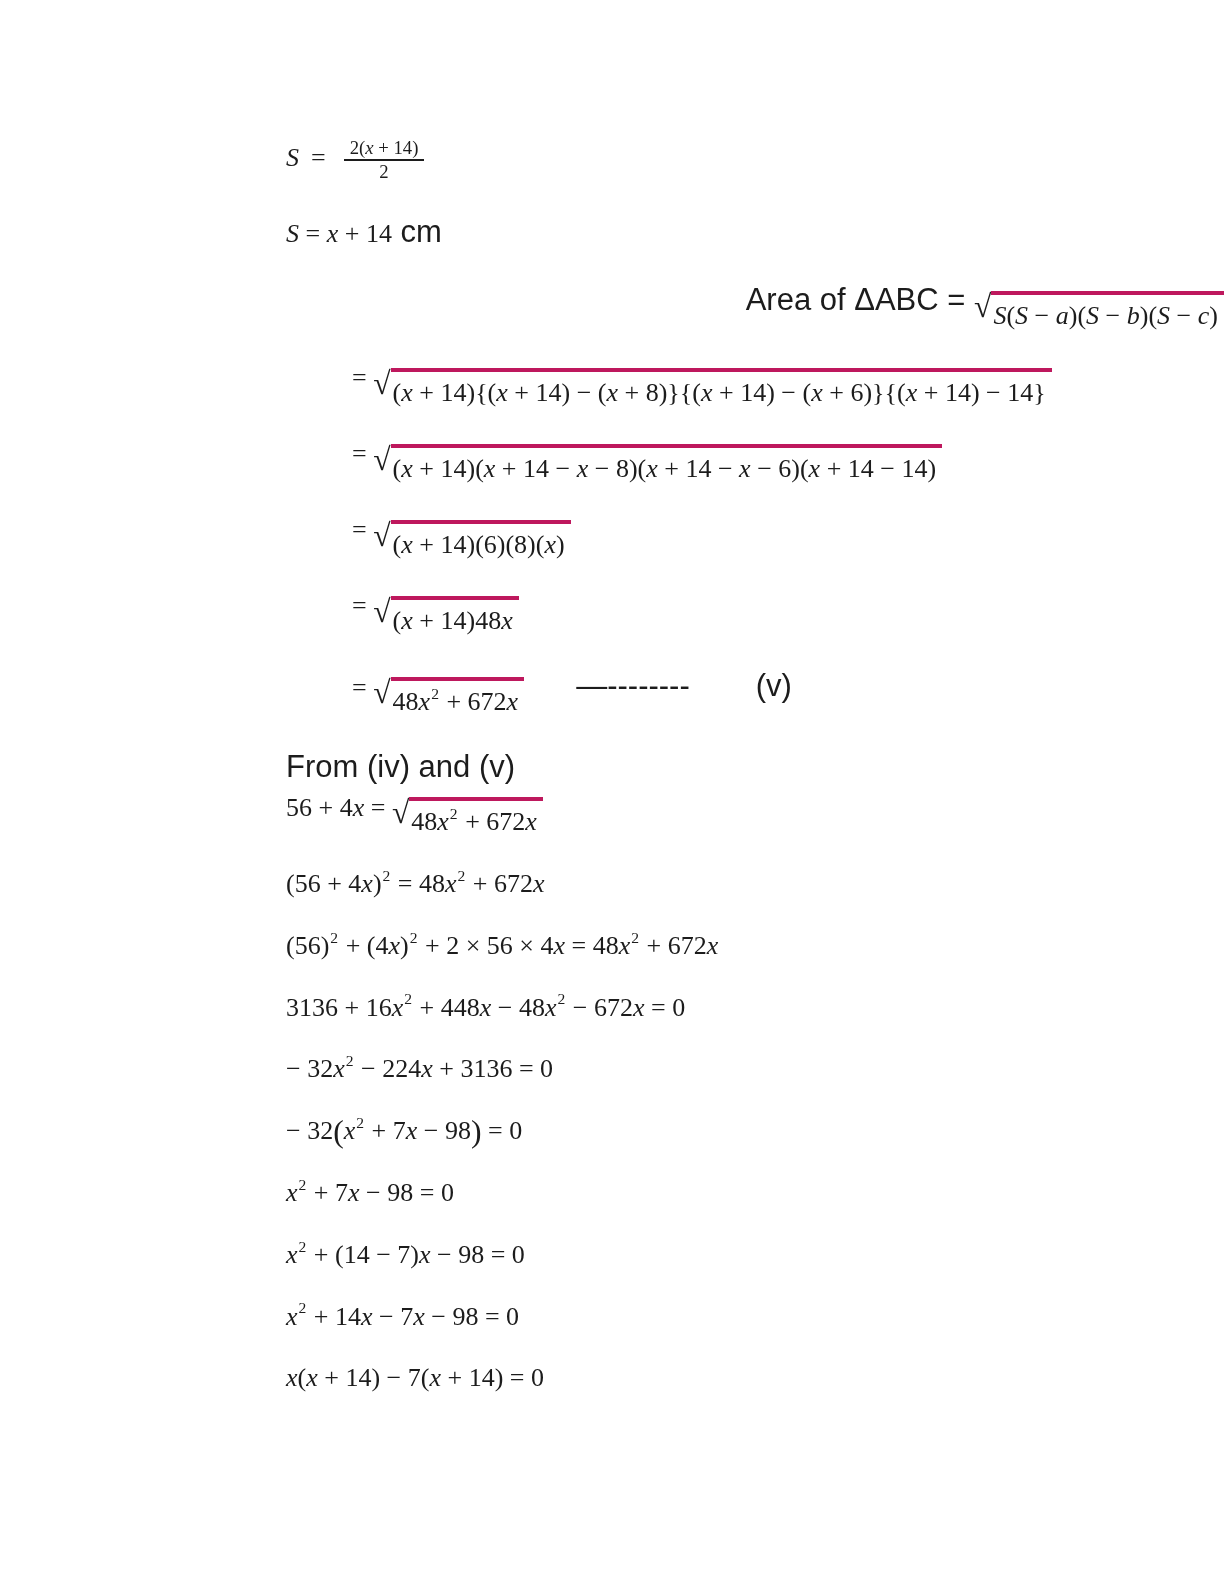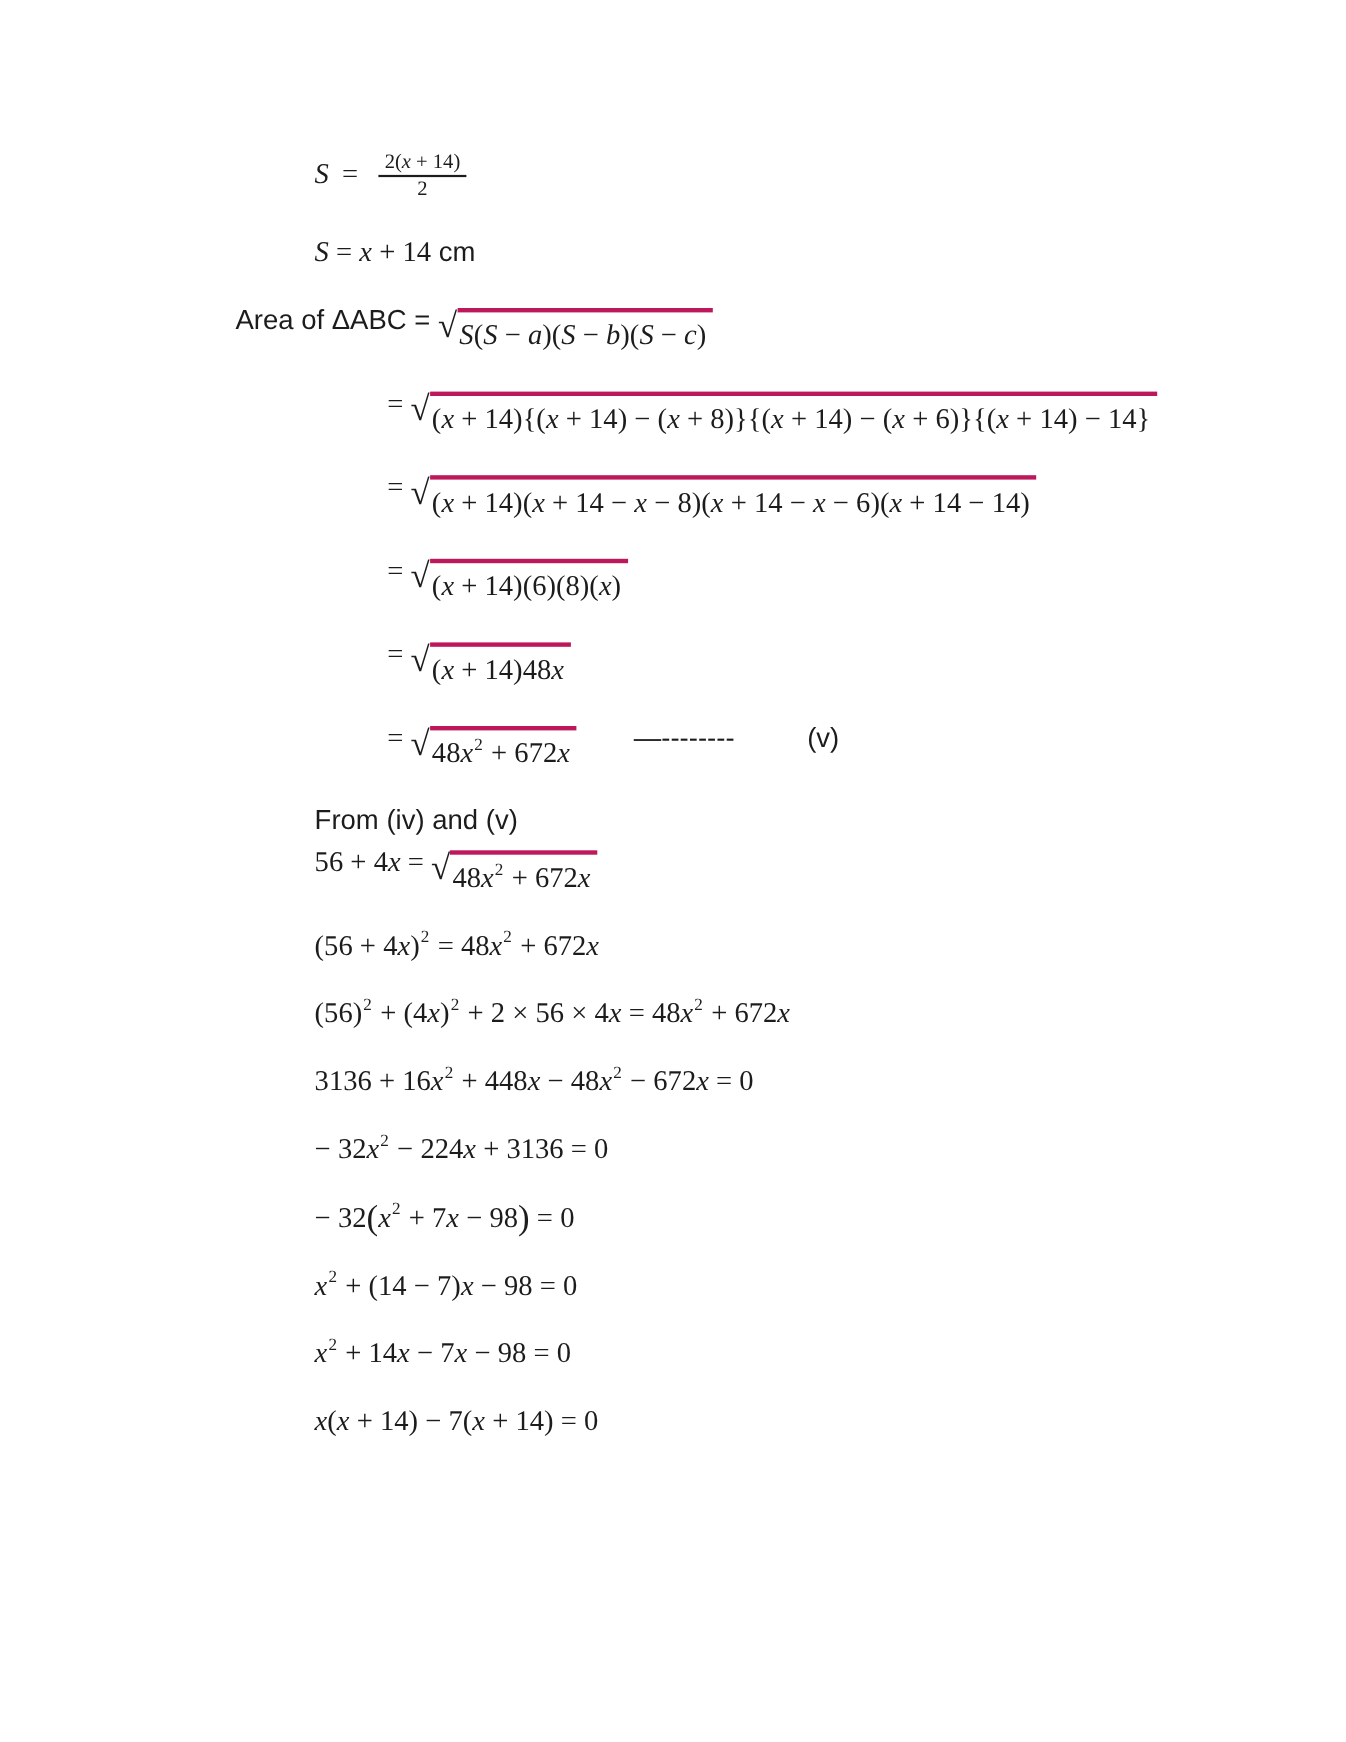--- a/index.html
+++ b/index.html
@@ -22,27 +22,27 @@
     box-sizing: border-box;
   }
   .ln {
     margin-top: 28px;
     font-size: 26px;
     line-height: 1.3;
     white-space: nowrap;
   }
   .ln:first-child { margin-top: 0; }
   .tight { margin-top: 4px; }
-  .ind-a { margin-left: 214px; }  
+  .ind-a { margin-left: 214px; text-align: right; }  
   .ind-b { margin-left: 286px; }  
   .ind-c { margin-left: 352px; }  
 
   .plain {
     font-family: "Liberation Sans", sans-serif;
-    font-size: 25px;
+    font-size: 31px;
   }
   .math { font-family: "Liberation Serif", serif; }
   .math i { font-style: italic; }
 
   .sup {
     font-size: 0.60em;
     position: relative;
     top: -0.72em;
     margin: 0 1px;
   }
@@ -119,16 +119,17 @@
   <div class="ln ind-b plain"><span class="plain">From (iv) and (v)</span></div>
   <div class="ln ind-b tight"><span class="math">56 + 4<i>x</i> = </span><span class="sqrt">
         <span class="rad">√</span>
         <span class="rdc"><span class="math">48<i>x</i></span><span class="sup math">2</span><span class="math"> + 672<i>x</i></span></span>
       </span></div>
   <div class="ln ind-b"><span class="math">(56 + 4<i>x</i>)</span><span class="sup math">2</span><span class="math"> = 48<i>x</i></span><span class="sup math">2</span><span class="math"> + 672<i>x</i></span></div>
   <div class="ln ind-b"><span class="math">(56)</span><span class="sup math">2</span><span class="math"> + (4<i>x</i>)</span><span class="sup math">2</span><span class="math"> + 2 × 56 × 4<i>x</i> = 48<i>x</i></span><span class="sup math">2</span><span class="math"> + 672<i>x</i></span></div>
   <div class="ln ind-b"><span class="math">3136 + 16<i>x</i></span><span class="sup math">2</span><span class="math"> + 448<i>x</i> − 48<i>x</i></span><span class="sup math">2</span><span class="math"> − 672<i>x</i> = 0</span></div>
   <div class="ln ind-b"><span class="math">− 32<i>x</i></span><span class="sup math">2</span><span class="math"> − 224<i>x</i> + 3136 = 0</span></div>
   <div class="ln ind-b"><span class="math">− 32</span><span class="big math">(</span><span class="math"><i>x</i></span><span class="sup math">2</span><span class="math"> + 7<i>x</i> − 98</span><span class="big math">)</span><span class="math"> = 0</span></div>
+  <div class="ln ind-b"><span class="math"><i>x</i></span><span class="sup math">2</span><span class="math"> + 7<i>x</i> − 98 = 0</span></div>
   <div class="ln ind-b"><span class="math"><i>x</i></span><span class="sup math">2</span><span class="math"> + (14 − 7)<i>x</i> − 98 = 0</span></div>
   <div class="ln ind-b"><span class="math"><i>x</i></span><span class="sup math">2</span><span class="math"> + 14<i>x</i> − 7<i>x</i> − 98 = 0</span></div>
   <div class="ln ind-b"><span class="math"><i>x</i>(<i>x</i> + 14) − 7(<i>x</i> + 14) = 0</span></div>
 </div>
 
 </body></html>

